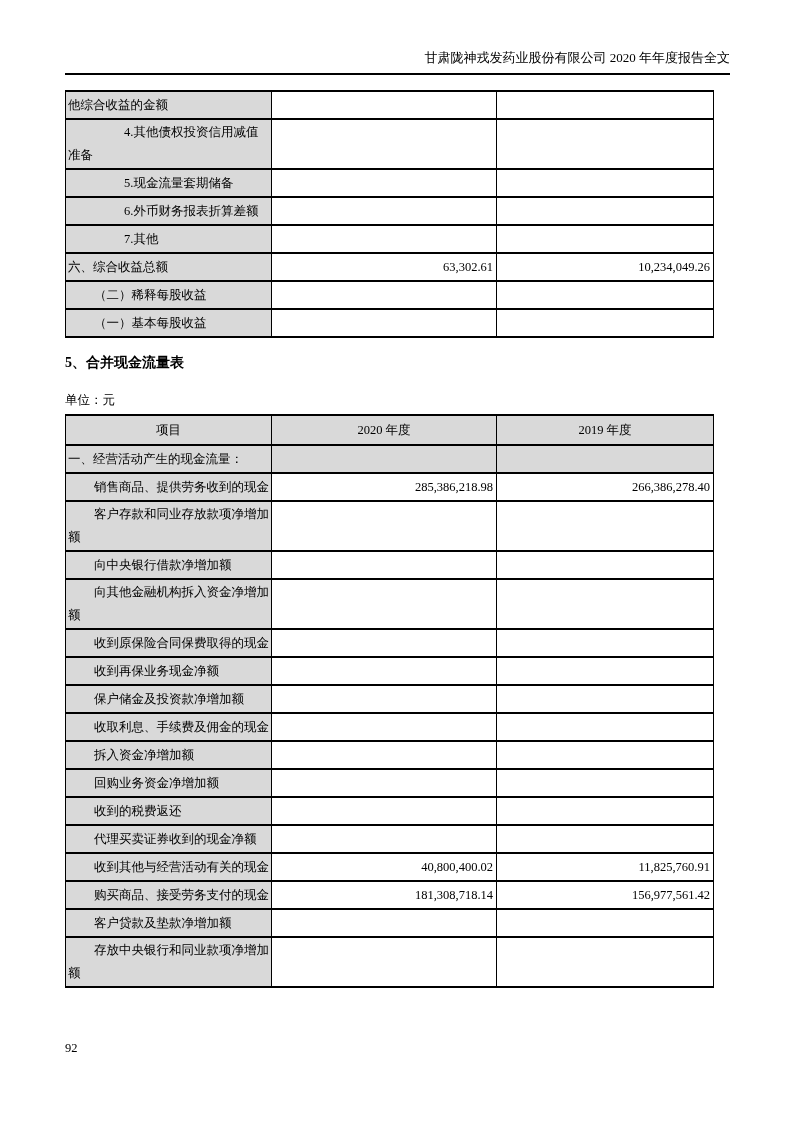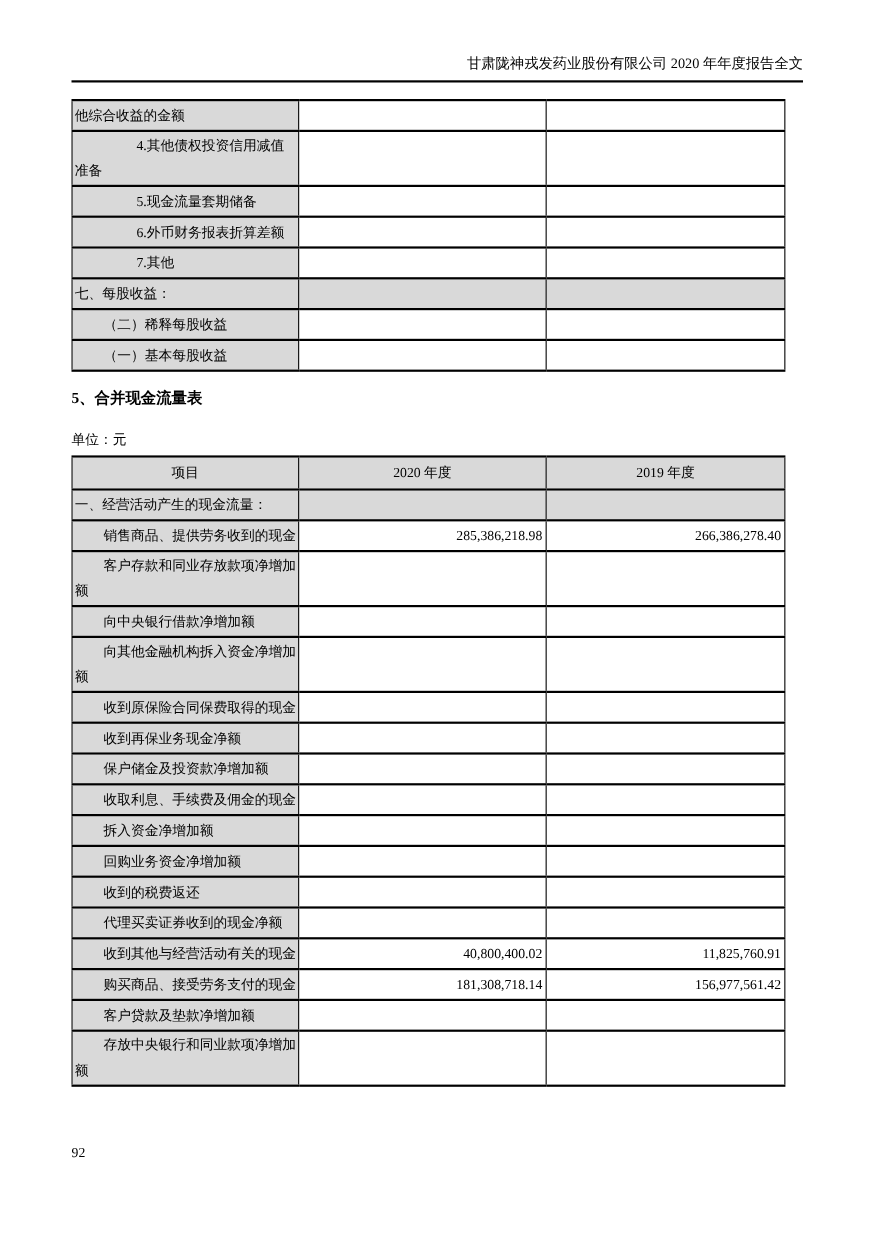--- a/index.html
+++ b/index.html
@@ -66,24 +66,24 @@
         <tr>
           <td class="lab lvl2">6.外币财务报表折算差额</td>
           <td class="val"></td>
           <td class="val"></td>
         </tr>
         <tr>
           <td class="lab lvl2">7.其他</td>
           <td class="val"></td>
           <td class="val"></td>
         </tr>
-        <tr class="full">
-          <td class="lab">七、每股收益：</td>
-          <td class="val"></td>
-          <td class="val"></td>
+        <tr>
+          <td class="lab">六、综合收益总额</td>
+          <td class="val">63,302.61</td>
+          <td class="val">10,234,049.26</td>
         </tr>
         <tr>
           <td class="lab lvl1">（二）稀释每股收益</td>
           <td class="val"></td>
           <td class="val"></td>
         </tr>
         <tr>
           <td class="lab lvl1">（一）基本每股收益</td>
           <td class="val"></td>
           <td class="val"></td>

